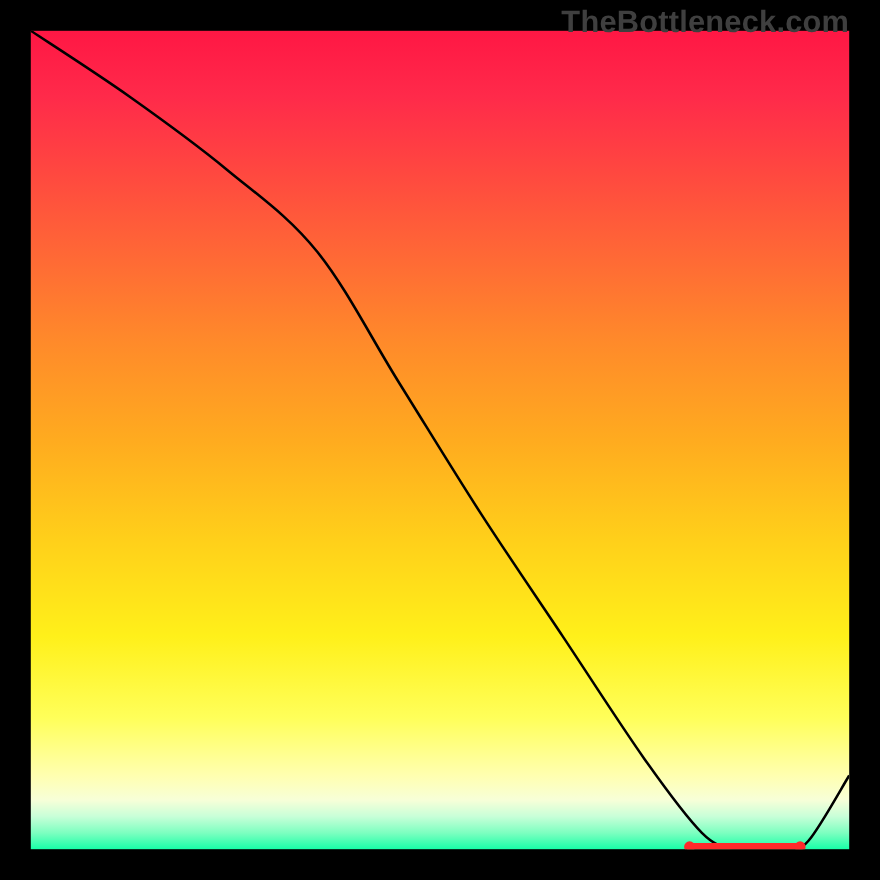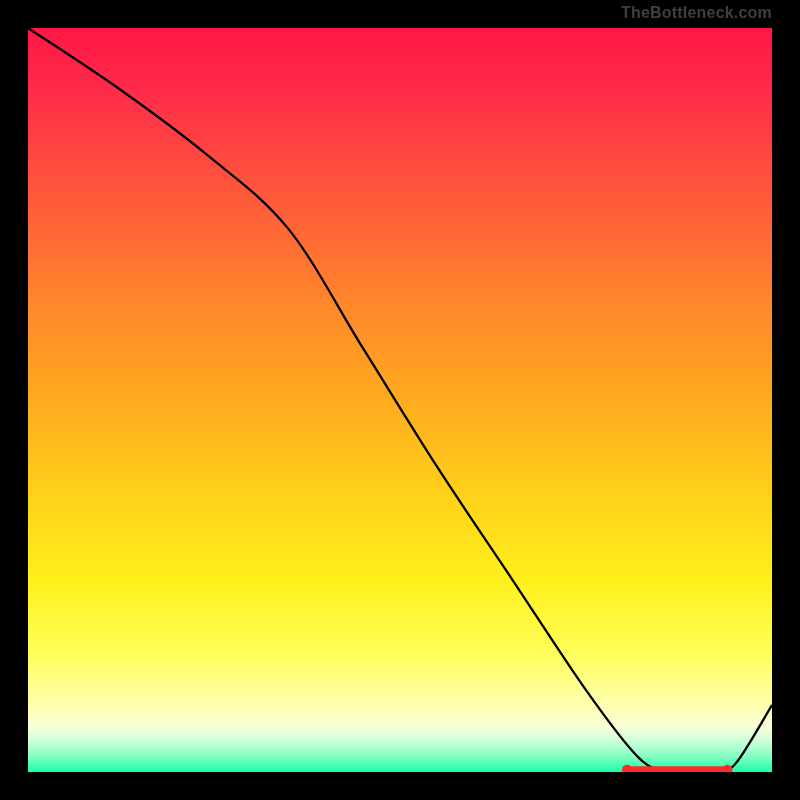--- a/index.html
+++ b/index.html
@@ -15,21 +15,21 @@
     position: relative;
     width: 800px;
     height: 800px;
     background: #000;
   }
   .watermark {
     position: absolute;
     top: 4px;
     right: 28px;
     color: #3f3f3f;
-    font-size: 16px;
+    font-size: 28px;
     font-weight: 600;
     letter-spacing: 0.2px;
     z-index: 50;
   }
   .plot {
     position: absolute;
     left: 28px;
     top: 28px;
     width: 744px;
     height: 744px;

